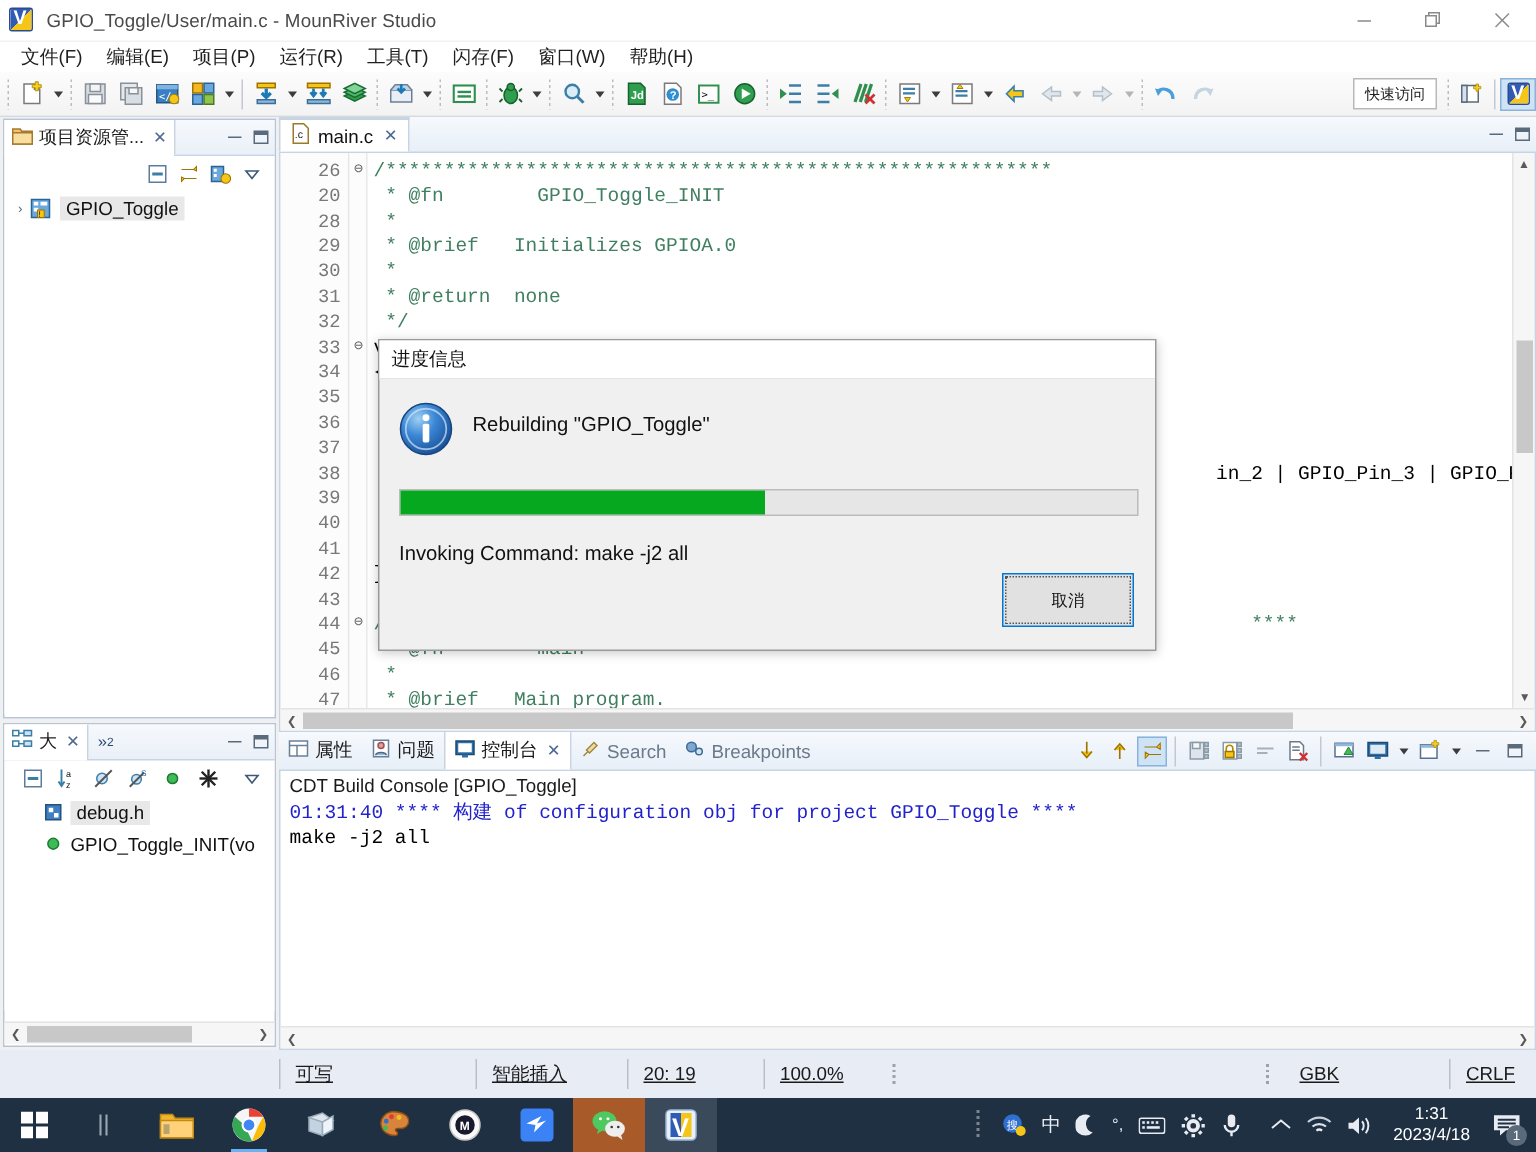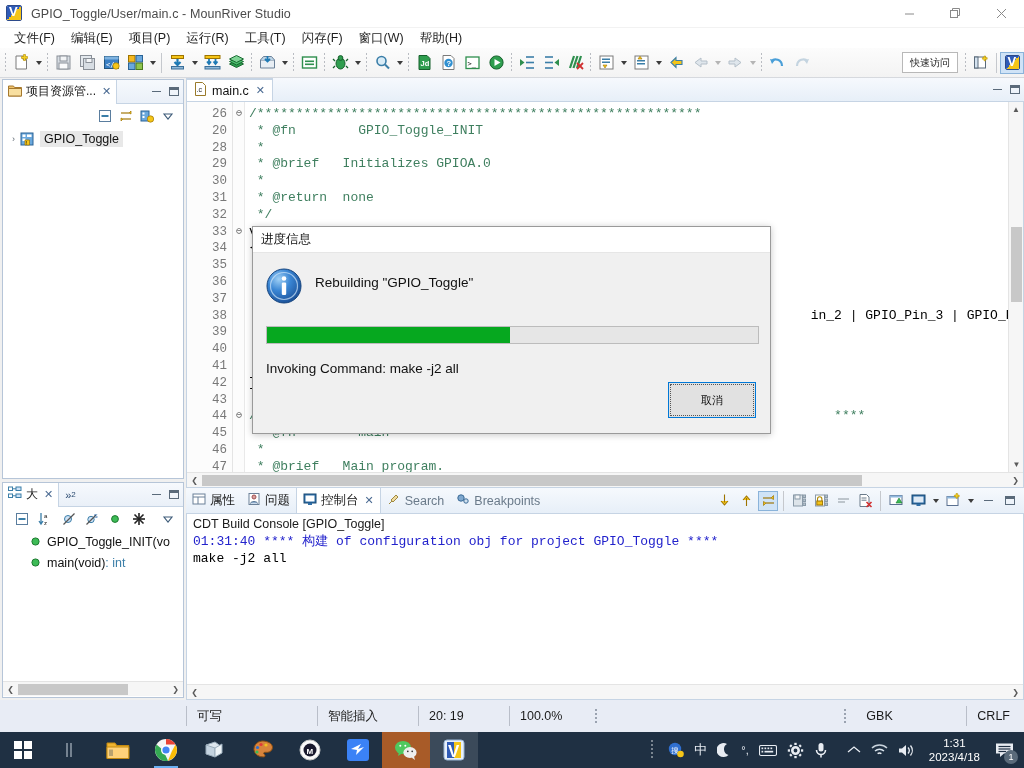--- a/index.html
+++ b/index.html
@@ -217,21 +217,21 @@
   .con-hscroll {
     position:absolute;left:0;bottom:0;height:15px;width:100%;
     background:#f6f6f6;border-top:1px solid #e4e4e4;display:flex;align-items:center;
   }
 
   
   .statusbar {
     position:absolute;left:0;top:700px;width:1024px;height:32px;
     background:#e8ecf5; display:flex; align-items:center; font-size:12.5px; color:#1a1a1a;
   }
-  .sb-cell { display:flex;align-items:center; height:20px; padding:0 10px; }
+  .sb-cell { display:flex;align-items:center; height:20px; padding:0 10px;text-decoration:underline; }
   .sb-div { width:1px; height:20px; background:#b9bec9; }
   .sb-dots {
     width:2px;height:14px;
     background:repeating-linear-gradient(to bottom,#9aa2b0 0 2px,transparent 2px 4px);
     margin:0 10px;
   }
 
   
   .taskbar {
     position:absolute;left:0;top:732px;width:1024px;height:36px;
@@ -713,33 +713,34 @@
           <div class="vtb-btn" style="margin-left:6px;">
             <svg width="14" height="14" viewBox="0 0 14 14">
                 <polygon points="3,5 11,5 7,10" fill="none" stroke="#3c5a78" stroke-width="1.1"></polygon>
               </svg>
           </div>
         </div>
         <div class="view-body" style="height:143px;">
           <div class="tree-row" style="padding-left:26px;">
             <span style="margin-right:5px;display:flex;">
               <svg width="13" height="13" viewBox="0 0 13 13">
-                  <circle cx="6.5" cy="6.5" r="3.6" fill="#3dbb56" stroke="#1d7a30"></circle>
-                </svg>
+                <rect x="1.5" y="1.5" width="10" height="10" fill="#3d7fbf" stroke="#22527f"></rect>
+                <rect x="3.5" y="3.5" width="3" height="3" fill="#fff"></rect>
+                <rect x="7" y="7" width="3" height="3" fill="#fff"></rect>
+              </svg>
             </span>
-            <span>GPIO_Toggle_INIT(vo</span>
+            <span class="tree-label selected">debug.h</span>
           </div>
           <div class="tree-row" style="padding-left:26px;">
             <span style="margin-right:5px;display:flex;">
               <svg width="13" height="13" viewBox="0 0 13 13">
                   <circle cx="6.5" cy="6.5" r="3.6" fill="#3dbb56" stroke="#1d7a30"></circle>
                 </svg>
             </span>
-            <span>main(void)</span>
-              <span style="color:#3b7ea8;"> : int</span>
+            <span>GPIO_Toggle_INIT(vo</span>
           </div>
         </div>
         <div class="ed-hscroll" style="bottom:1px;">
           <div class="hsb-arrow">❮</div>
           <div class="hsb-thumb" style="width:110px;margin-left:0;"></div>
           <div style="flex:1;"></div>
           <div class="hsb-arrow">❯</div>
         </div>
       </div>
     </div>

